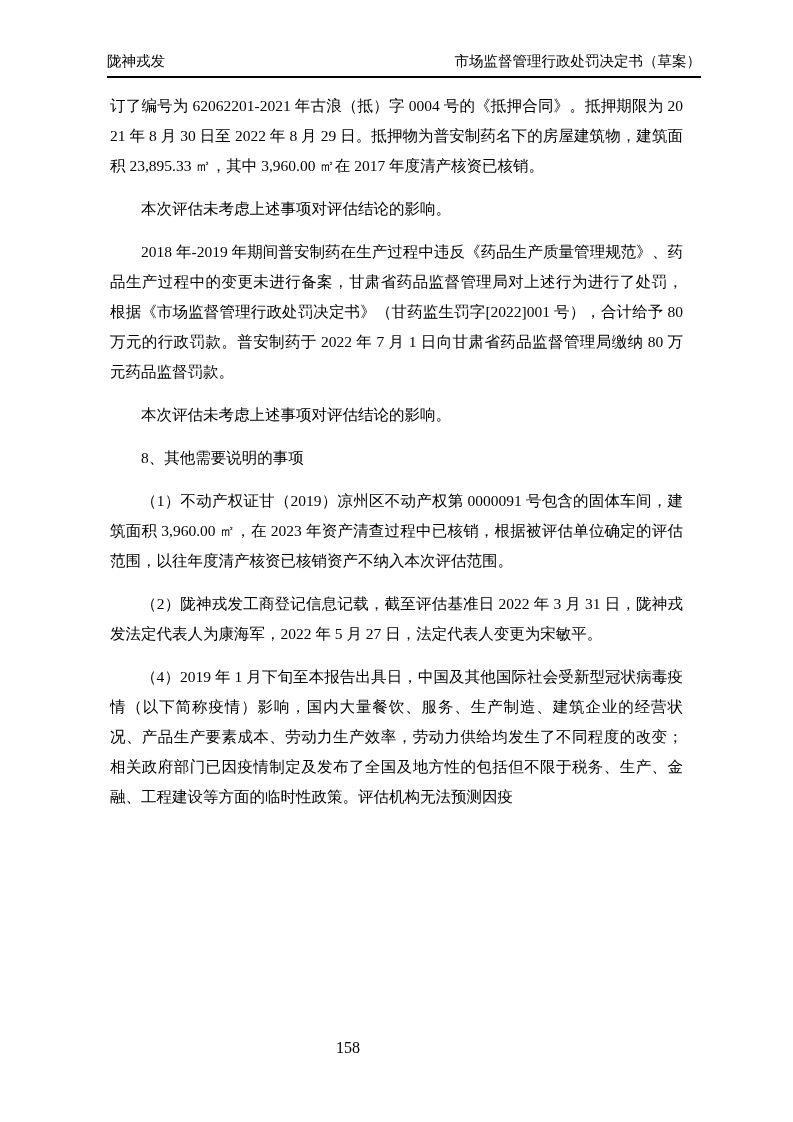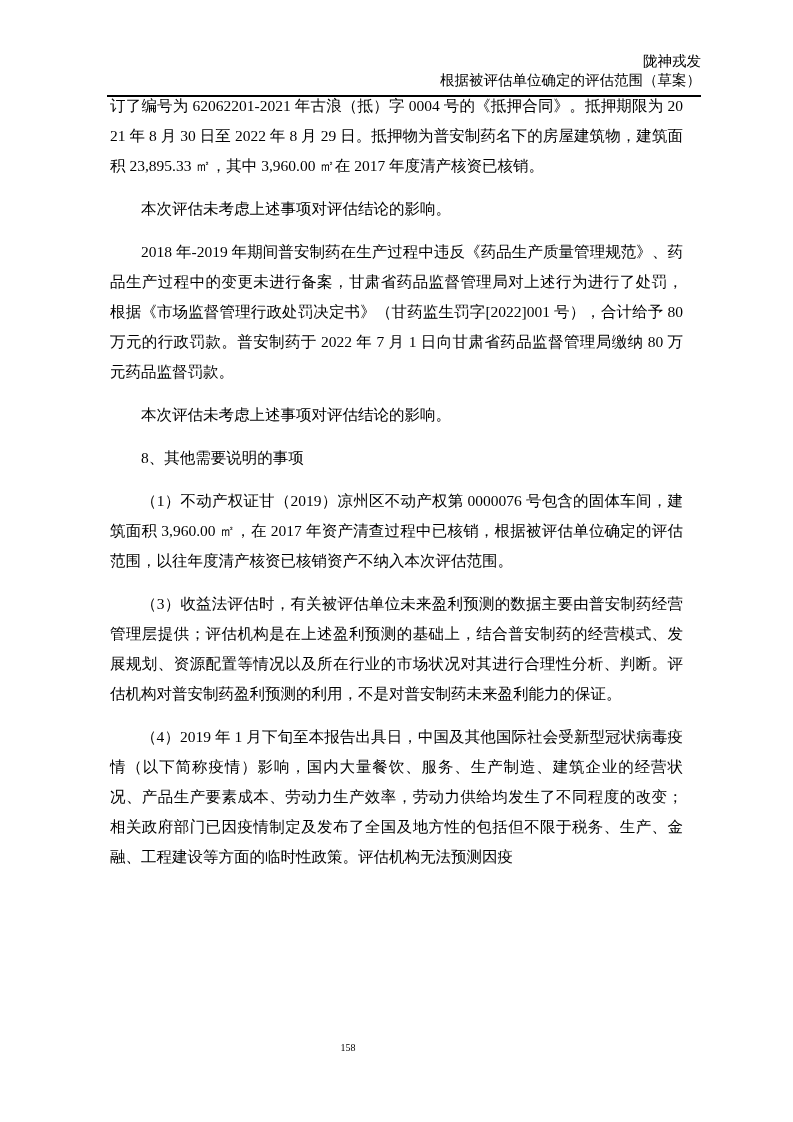--- a/index.html
+++ b/index.html
@@ -21,21 +21,20 @@
     top: 52px;
     left: 107px;
     right: 92px;
     display: flex;
     justify-content: space-between;
     align-items: flex-end;
     font-size: 14.5px;
     line-height: 19px;
     border-bottom: 2px solid #000000;
     padding-bottom: 5px;
-    flex-direction: column;
   }
   .header-left, .header-right {
     white-space: nowrap;
   }
   .body-text {
     position: absolute;
     top: 91px;
     left: 110px;
     width: 590px;
   }
@@ -52,42 +51,42 @@
   }
   .body-text p.continuation {
     text-indent: 0;
   }
   .footer {
     position: absolute;
     top: 1039px;
     left: 0;
     width: 696px;
     text-align: center;
-    font-size: 10px;
+    font-size: 16px;
     line-height: 18px;
   }
 </style>
 </head>
 <body>
 
 <div class="page">
 
   <div class="header">
     <span class="header-left">陇神戎发</span>
-    <span class="header-right">根据被评估单位确定的评估范围（草案）</span>
+    <span class="header-right">市场监督管理行政处罚决定书（草案）</span>
   </div>
 
   <div class="body-text">
     <p class="continuation">订了编号为 62062201-2021 年古浪（抵）字 0004 号的《抵押合同》。抵押期限为 2021 年 8 月 30 日至 2022 年 8 月 29 日。抵押物为普安制药名下的房屋建筑物，建筑面积 23,895.33 ㎡，其中 3,960.00 ㎡在 2017 年度清产核资已核销。</p>
     <p class="indent">本次评估未考虑上述事项对评估结论的影响。</p>
     <p class="indent">2018 年-2019 年期间普安制药在生产过程中违反《药品生产质量管理规范》、药品生产过程中的变更未进行备案，甘肃省药品监督管理局对上述行为进行了处罚，根据《市场监督管理行政处罚决定书》（甘药监生罚字[2022]001 号），合计给予 80 万元的行政罚款。普安制药于 2022 年 7 月 1 日向甘肃省药品监督管理局缴纳 80 万元药品监督罚款。</p>
     <p class="indent">本次评估未考虑上述事项对评估结论的影响。</p>
     <p class="indent">8、其他需要说明的事项</p>
-    <p class="indent">（1）不动产权证甘（2019）凉州区不动产权第 0000076 号包含的固体车间，建筑面积 3,960.00 ㎡，在 2017 年资产清查过程中已核销，根据被评估单位确定的评估范围，以往年度清产核资已核销资产不纳入本次评估范围。</p>
-    <p class="indent">（3）收益法评估时，有关被评估单位未来盈利预测的数据主要由普安制药经营管理层提供；评估机构是在上述盈利预测的基础上，结合普安制药的经营模式、发展规划、资源配置等情况以及所在行业的市场状况对其进行合理性分析、判断。评估机构对普安制药盈利预测的利用，不是对普安制药未来盈利能力的保证。</p>
+    <p class="indent">（1）不动产权证甘（2019）凉州区不动产权第 0000091 号包含的固体车间，建筑面积 3,960.00 ㎡，在 2023 年资产清查过程中已核销，根据被评估单位确定的评估范围，以往年度清产核资已核销资产不纳入本次评估范围。</p>
+    <p class="indent">（2）陇神戎发工商登记信息记载，截至评估基准日 2022 年 3 月 31 日，陇神戎发法定代表人为康海军，2022 年 5 月 27 日，法定代表人变更为宋敏平。</p>
     <p class="indent">（4）2019 年 1 月下旬至本报告出具日，中国及其他国际社会受新型冠状病毒疫情（以下简称疫情）影响，国内大量餐饮、服务、生产制造、建筑企业的经营状况、产品生产要素成本、劳动力生产效率，劳动力供给均发生了不同程度的改变；相关政府部门已因疫情制定及发布了全国及地方性的包括但不限于税务、生产、金融、工程建设等方面的临时性政策。评估机构无法预测因疫</p>
   </div>
 
   <div class="footer">
     <span>158</span>
   </div>
 
 </div>
 
 </body></html>

